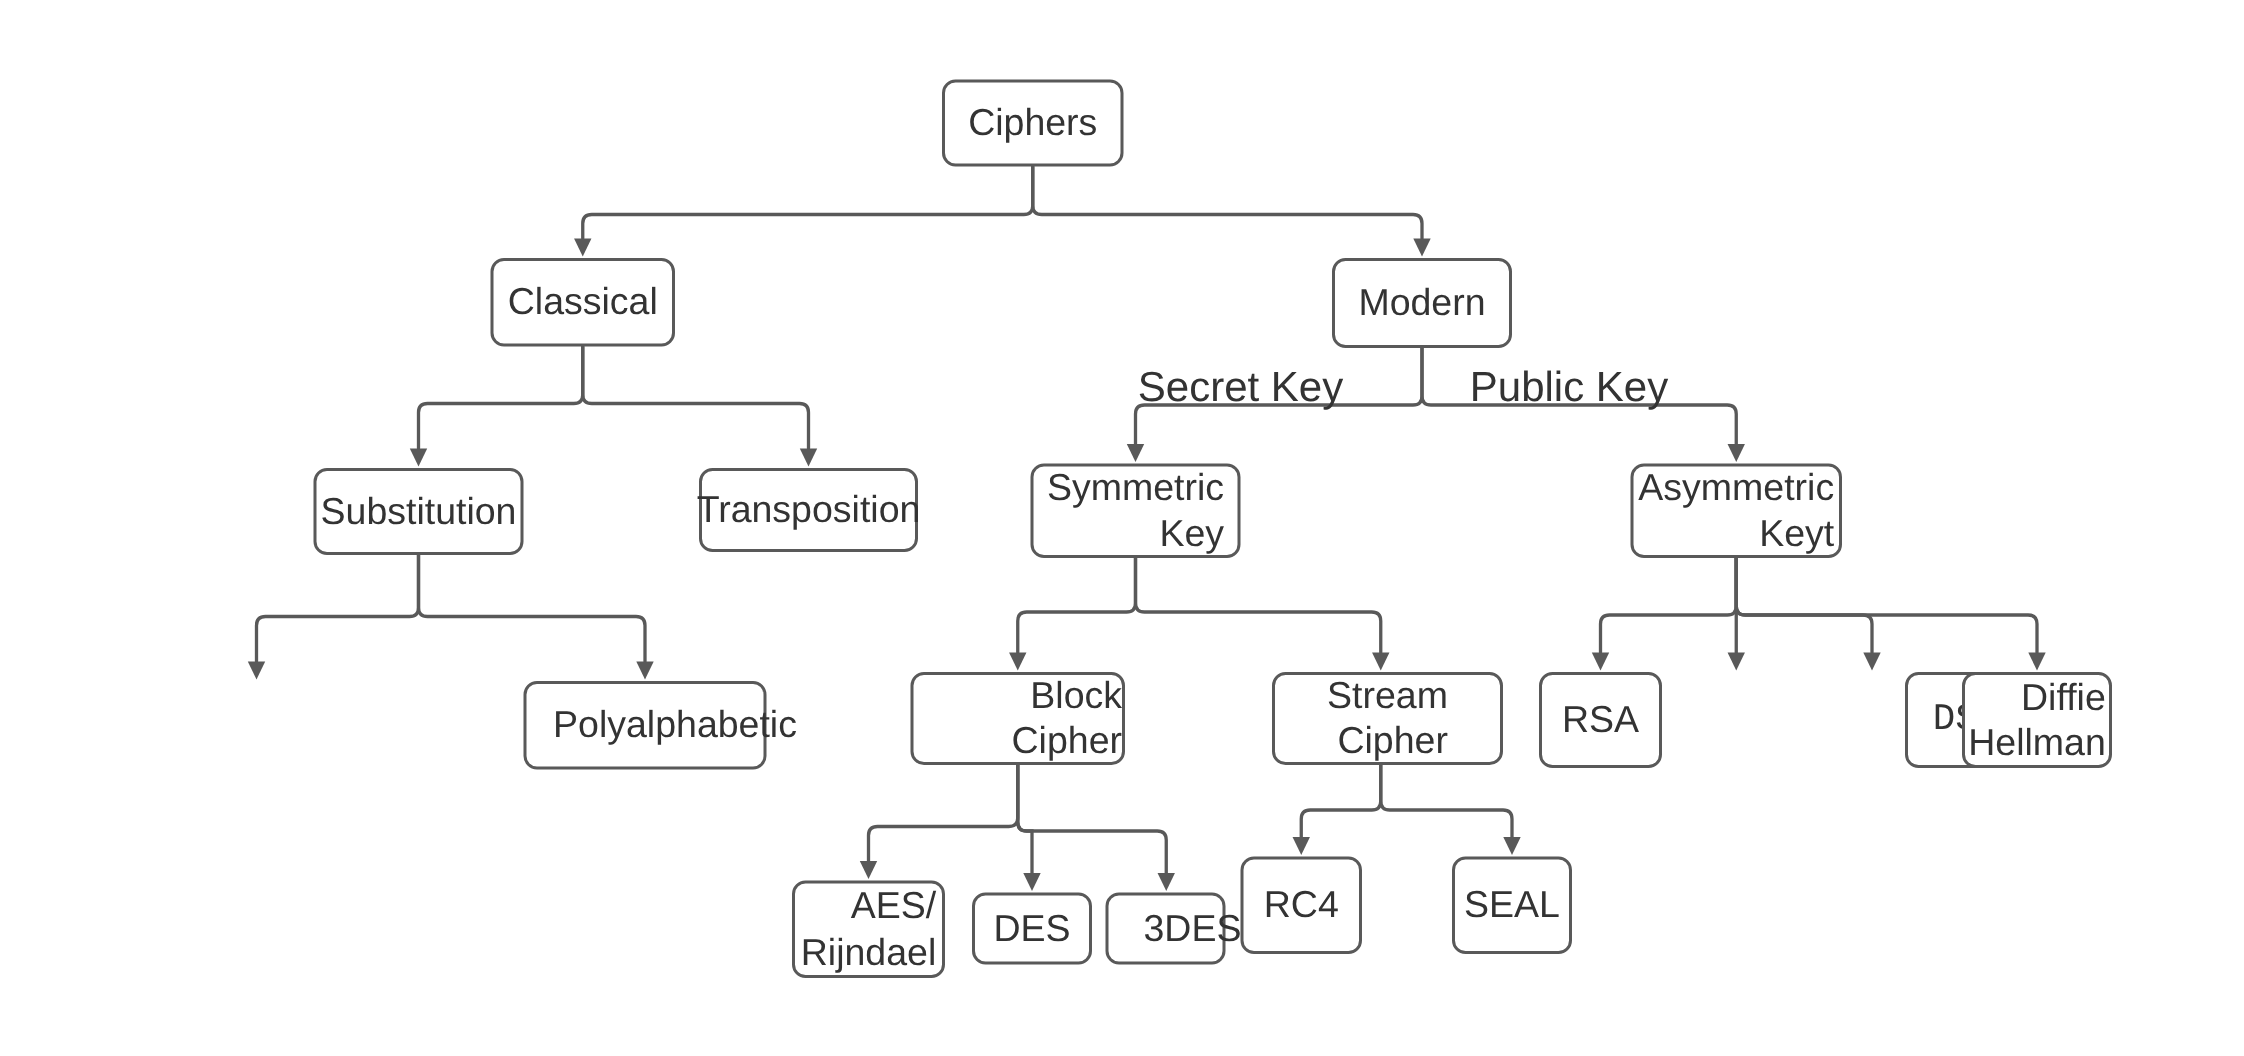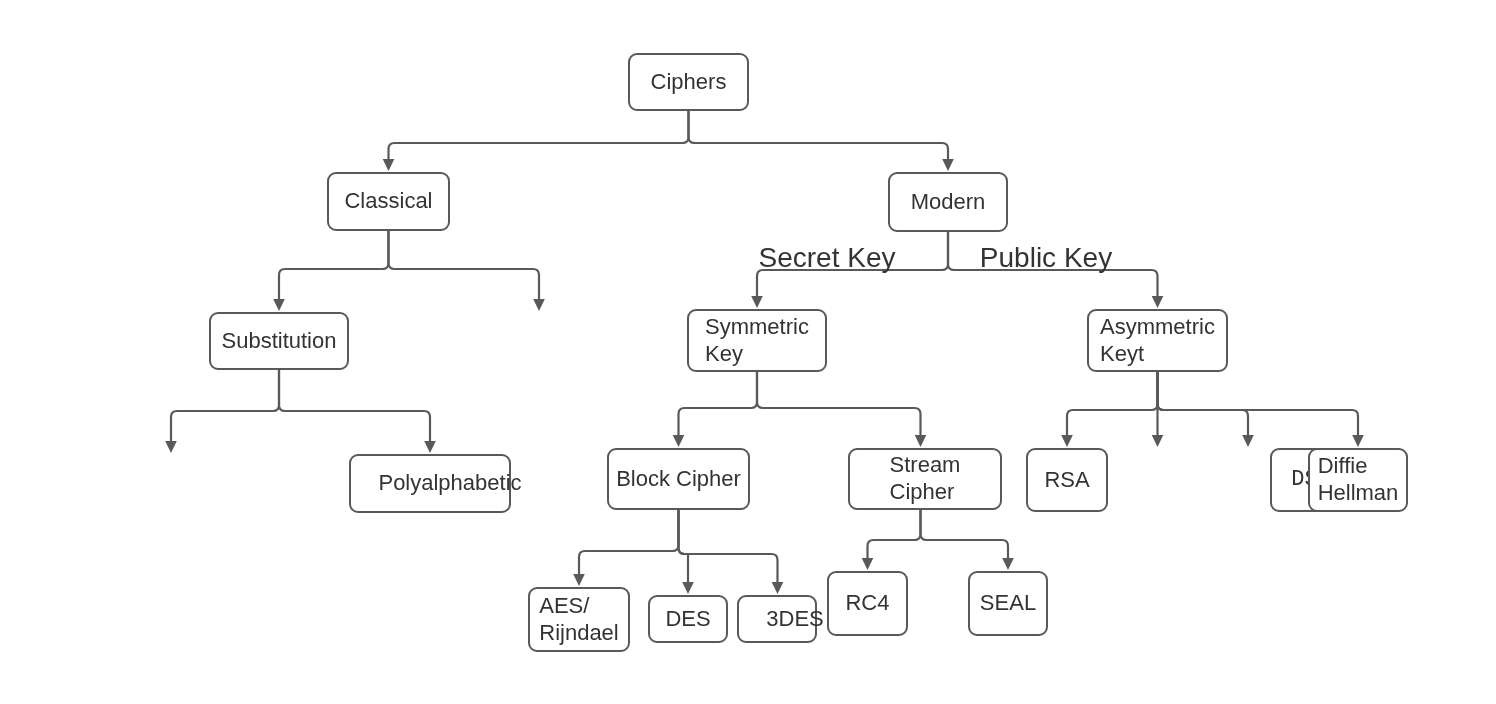--- a/index.html
+++ b/index.html
@@ -26,26 +26,26 @@
     fill: var(--stroke, #595959);
     stroke: none;
   }
   .node {
     position: absolute;
     box-sizing: border-box;
     border: 2.5px solid var(--stroke, #595959);
     border-radius: 9px;
     background: var(--fill, #ffffff);
     color: var(--text, #333333);
-    font-size: 22px;
+    font-size: 25px;
     line-height: 1.22;
     display: flex;
     align-items: center;
     justify-content: center;
-    text-align: left;
+    text-align: right;
     white-space: pre-line;
   }
   .edge-label {
     position: absolute;
     transform: translate(-50%, -50%);
     color: var(--text, #333333);
     font-size: 28px;
     white-space: nowrap;
   }
 </style>
@@ -135,20 +135,21 @@
 
   <div class="node" style="left:628px; top:53px; width:121px; height:58px;">Ciphers</div>
 
   <div class="node" style="left:327px; top:172px; width:123px; height:59px;">Classical</div>
   <div class="node" style="left:888px; top:172px; width:120px; height:60px;">Modern</div>
 
   <div class="edge-label" style="left:827px; top:258px;">Secret Key</div>
   <div class="edge-label" style="left:1046px; top:258px;">Public Key</div>
 
   <div class="node" style="left:209px; top:312px; width:140px; height:58px;">Substitution</div>
+  <div class="node" style="left:466px; top:312px; width:146px; height:56px;">Transposition</div>
   <div class="node" style="left:687px; top:309px; width:140px; height:63px;">Symmetric
 Key</div>
   <div class="node" style="left:1087px; top:309px; width:141px; height:63px;">Asymmetric
 Keyt</div>
 
   <div class="node" style="left:349px; top:454px; width:162px; height:59px;padding-left:40px;">Polyalphabetic</div>
   <div class="node" style="left:607px; top:448px; width:143px; height:62px;">Block Cipher</div>
   <div class="node" style="left:848px; top:448px; width:154px; height:62px;">Stream
 Cipher</div>
   <div class="node" style="left:1026px; top:448px; width:82px; height:64px;">RSA</div>

